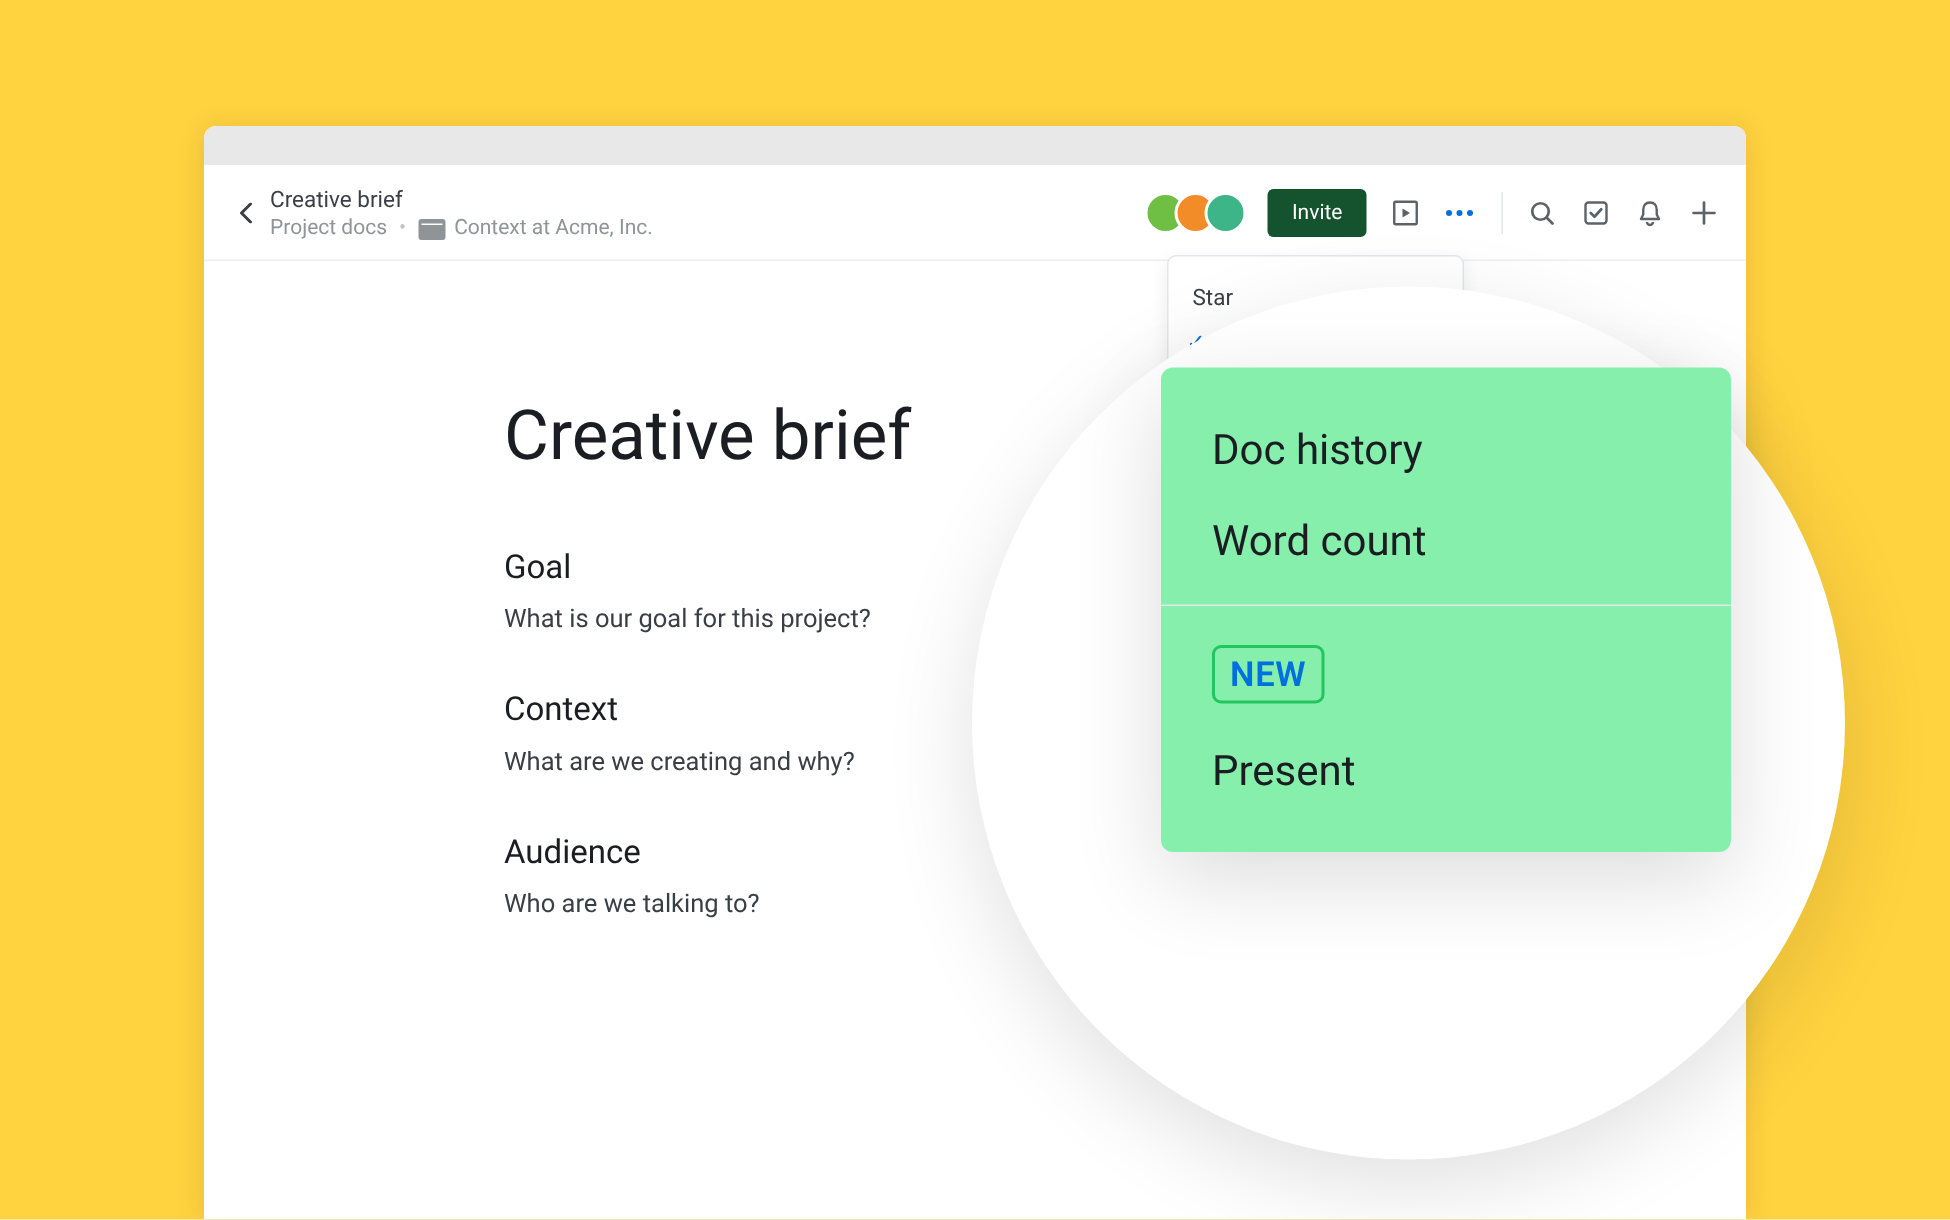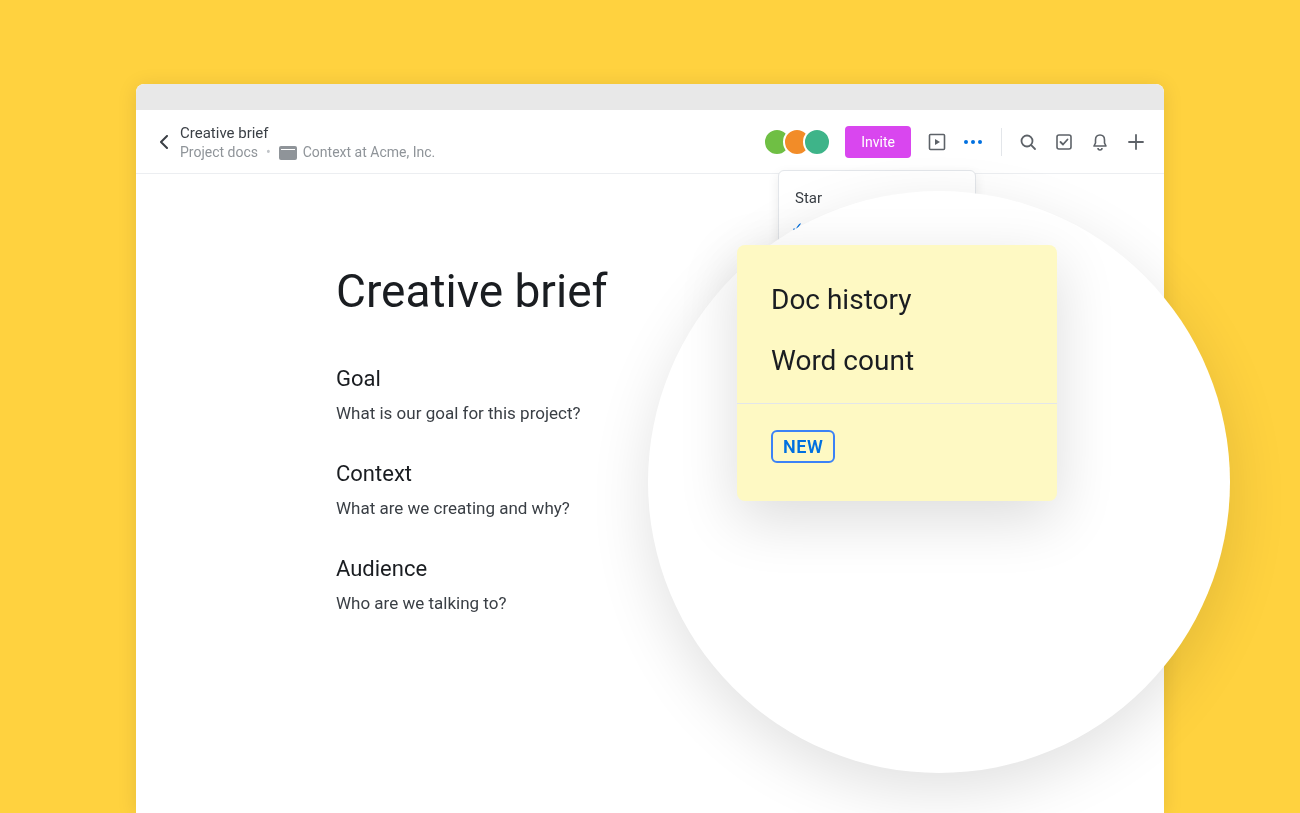--- a/index.html
+++ b/index.html
@@ -24,21 +24,21 @@
 .doc-title { font-size:15px; color:#3a3f45; }
 .breadcrumbs { display:flex; align-items:flex-end; font-size:14px; color:#8f9499; margin-top:2px;}
 .crumb-sep { margin:0 8px; color:#c0c4c8; }
 .folder-icon { display:inline-flex; width:18px; height:14px; background:#8f9499; border-radius:2px; margin-right:6px; position:relative; }
 .folder-icon::after{content:"";position:absolute;left:2px;top:3px;width:14px;height:1.5px;background:#fff;}
 .spacer { flex:1; }
 .avatars { display:flex; }
 .avatar { width:28px; height:28px; border-radius:50%; border:2px solid #fff; margin-left:-8px; display:flex; align-items:center; justify-content:center; color:#fff; font-size:11px;}
 .avatar:first-child{margin-left:0;}
 .av1{background:#6fbf44;} .av2{background:#f28c28;} .av3{background:#3eb489;}
-.invite-btn{ margin-left:14px; background:#d946ef; color:#fff; border:none; border-radius:4px; padding:8px 16px; font-size:14px; cursor:pointer; }
+.invite-btn{ margin-left:14px; background:#14532d; color:#fff; border:none; border-radius:4px; padding:8px 16px; font-size:14px; cursor:pointer; }
 .hicon{ margin-left:16px; color:#5d6268; cursor:pointer; display:flex; align-items:center; justify-content:center; width:20px; height:20px;}
 .more-dots{color:#0070e0;}
 .divider{width:1px;height:28px;background:#e3e6ea;margin-left:18px;}
 
 .doc-body{ padding:90px 60px 0 200px; }
 .page-title{ font-size:46px; font-weight:400; color:#1a1d21; margin-bottom:48px;}
 .section{ margin-bottom:38px; }
 .sec-head{ font-size:22px; color:#1a1d21; margin-bottom:12px; font-weight:400;}
 .sec-body{ font-size:17px; color:#3a3f45; }
 
@@ -48,26 +48,26 @@
 }
 .sm-item{padding:6px 16px; color:#3a3f45; cursor:pointer;}
 .sm-follow{color:#0070e0; padding:6px 12px;}
 .check{margin-right:4px;}
 
 .zoom-circle{
   position:absolute; left:648px; top:191px; width:582px; height:582px; border-radius:50%;
   background:#fff; box-shadow:0 18px 60px rgba(0,0,0,0.12);
 }
 .zoom-menu{
-  position:absolute; left:737px; top:245px; width:320px; background:#fef9c3;
+  position:absolute; left:774px; top:245px; width:380px; background:#86efac;
   border-radius:8px; box-shadow:0 18px 60px rgba(0,0,0,0.14); padding:24px 0;
 }
 .zm-item{ padding:14px 34px; font-size:28px; color:#1a1d21; cursor:pointer; display:flex; align-items:center; justify-content:space-between;}
 .zm-divider{height:1px;background:#e3e6ea;margin:12px 0;}
-.new-badge{ border:2px solid #3b82f6; color:#0070e0; font-size:18px; font-weight:600; padding:4px 10px; border-radius:6px; letter-spacing:0.5px;}
+.new-badge{ border:2px solid #22c55e; color:#0070e0; font-size:23px; font-weight:600; padding:4px 10px; border-radius:6px; letter-spacing:0.5px;}
 </style>
 </head>
 <body>
 
 <div class="panel">
   <div class="chrome-bar"></div>
 
   <div class="header">
     <div class="back">
       <svg width="10" height="14" viewBox="0 0 10 14">
@@ -158,13 +158,16 @@
   <div class="zm-item">
       <span>Doc history</span>
     </div>
   <div class="zm-item">
       <span>Word count</span>
     </div>
   <div class="zm-divider"></div>
   <div class="zm-item">
     <span class="new-badge">NEW</span>
   </div>
+  <div class="zm-item">
+      <span>Present</span>
+    </div>
 </div>
 
 </body></html>

